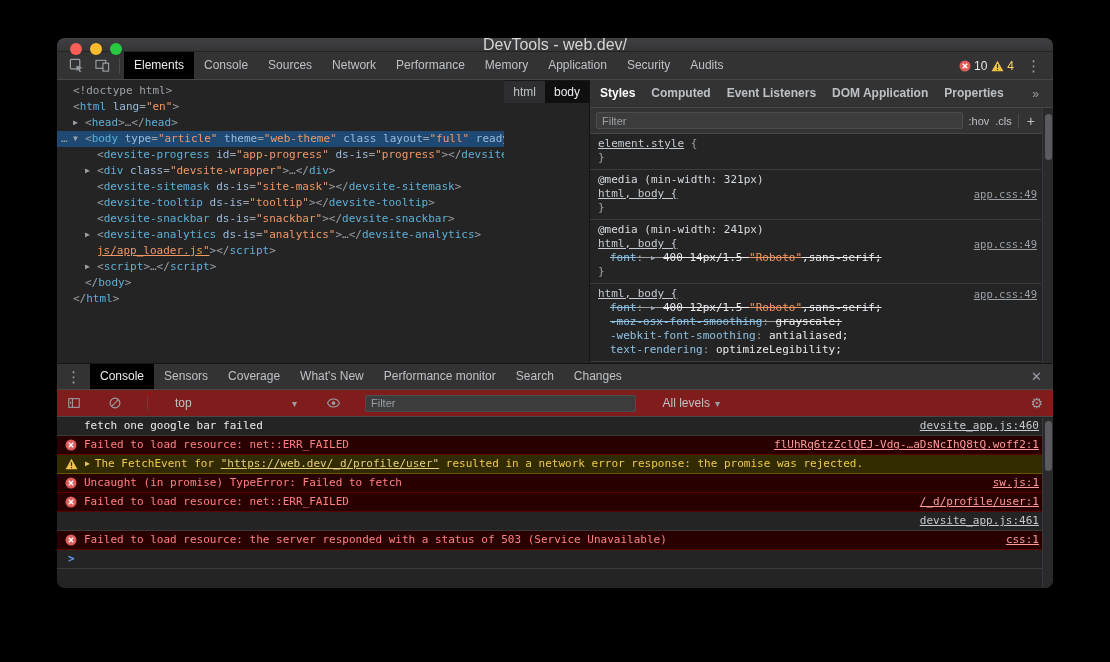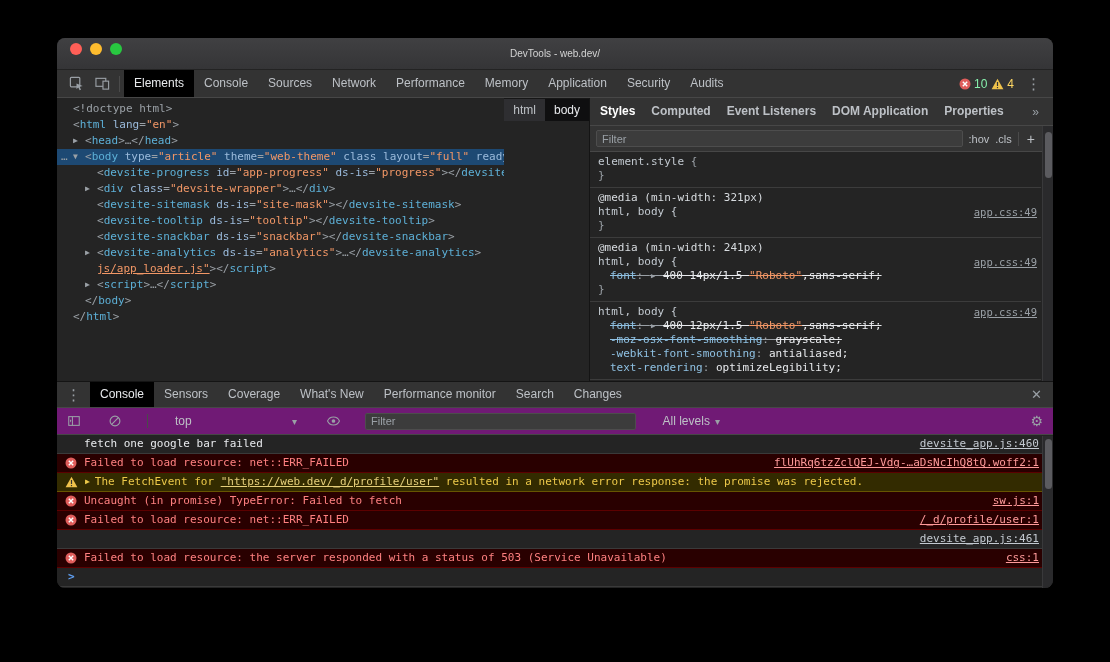--- a/index.html
+++ b/index.html
@@ -2,53 +2,53 @@
 <html><head>
 <meta charset="utf-8">
 <style>
   * { box-sizing: border-box; margin: 0; padding: 0; }
   html,body { width:1110px; height:662px; background:#000; font-family:"Liberation Sans", sans-serif; overflow:hidden; }
 
   .window { position:absolute; left:57px; top:38px; width:996px; height:550px; background:#242424;
             border-radius:8px; overflow:hidden; box-shadow:0 14px 50px rgba(0,0,0,.7); display:flex; flex-direction:column; }
 
   
-  .titlebar { height:32px; flex:none; background:linear-gradient(180deg,#404042,#353537); border-bottom:1px solid #232323;
-              display:flex; align-items:center; justify-content:center; position:relative; color:#d4d4d4; font-size:10px; }
+  .titlebar { height:14px; flex:none; background:linear-gradient(180deg,#404042,#353537); border-bottom:1px solid #232323;
+              display:flex; align-items:center; justify-content:center; position:relative; color:#d4d4d4; font-size:16px; }
   .lights { position:absolute; left:13px; top:5px; display:flex; gap:8px; }
   .light { width:12px; height:12px; border-radius:50%; display:inline-block; }
   .light.red{ background:#ff5f57; } .light.yellow{ background:#febc2e; } .light.green{ background:#28c840; }
 
   
   .main-toolbar { height:28px; flex:none; background:#333; border-bottom:1px solid #474747; display:flex; align-items:stretch; padding-left:6px; }
   .tool-btn { width:26px; display:flex; align-items:center; justify-content:center; color:#9aa0a6; }
   .vdiv { width:1px; height:16px; background:#4a4a4a; margin:6px 4px 0 4px; }
   .main-tab { padding:0 10px; line-height:27px; font-size:12px; color:#bdc1c6; white-space:nowrap; }
   .main-tab.selected { background:#000; color:#e8eaed; }
   .toolbar-right { margin-left:auto; display:flex; align-items:center; gap:4px; padding-right:4px; }
   .badge { display:flex; align-items:center; gap:3px; font-size:12px; }
-  .badge .err-n { color:#86efac; } .badge .warn-n { color:#fdd663; }
+  .badge .err-n { color:#e5e5e5; } .badge .warn-n { color:#fdd663; }
   .kebab { color:#9aa0a6; font-size:15px; padding:0 8px; }
 
   
   .split { height:283px; flex:none; display:flex; }
   .elements-panel { width:533px; flex:none; display:flex; flex-direction:row; border-right:1px solid #141414; background:#242424; }
 
   .dom-tree { flex:1; overflow:hidden; font:11px/16px "DejaVu Sans Mono", monospace; padding-top:3px; color:#e8eaed; }
   .dom-line { position:relative; height:16px; white-space:pre; }
   .ind0 { padding-left:16px; } .ind1 { padding-left:28px; } .ind2 { padding-left:40px; }
   .dom-line .arr { position:absolute; top:0; font-size:8px; color:#9aa0a6; width:10px; }
   .ind1 > .arr { left:16px; } .ind2 > .arr { left:28px; }
   .gutter-dots { position:absolute; left:4px; color:#9aa0a6; }
   .dom-line.selected { background:#1d4973; }
 
   .tk-p { color:#9aa0a6; } .tk-t { color:#5db0d7; } .tk-a { color:#9bbbdc; }
   .tk-v { color:#f29766; } .tk-vl { color:#f29766; text-decoration:underline; }
   .tk-m { color:#9aa0a6; font-style:italic; }
-  .tk-sel { color:#c3cad1; } .tk-med { color:#d7dbdf; }
+  .tk-sel { color:#c3cad1;text-decoration:underline; } .tk-med { color:#d7dbdf; }
   .tk-pn { color:#8fc1e3; } .tk-vn { color:#e8eaed; } .tk-vs { color:#f29766; } .tk-ar { color:#9aa0a6; }
 
   .crumbs { height:23px; flex:none; background:#2e2e31; border-top:1px solid #161616; display:flex; align-items:center; font-size:12px; color:#bdc1c6; }
   .crumb { padding:0 9px; line-height:22px; height:22px; }
   .crumb.selected { background:#0f0f10; color:#e8eaed; }
 
   
   .styles-panel { flex:1; display:flex; flex-direction:column; position:relative; background:#242424; }
   .styles-tabs { height:28px; flex:none; background:#333; border-bottom:1px solid #474747; display:flex; align-items:center; font-size:12px; color:#bdc1c6; padding-left:2px; }
   .styles-tab { padding:0 8px; line-height:27px; white-space:nowrap;font-weight:bold; }
@@ -72,21 +72,21 @@
   .v-thumb { position:absolute; left:2px; width:7px; border-radius:4px; background:#5b5b5f; }
 
   
   .drawer { flex:1; display:flex; flex-direction:column; background:#242424; border-top:1px solid #141414; position:relative; }
   .drawer-tabs { height:26px; flex:none; background:#333; border-bottom:1px solid #474747; display:flex; align-items:stretch; font-size:12px; color:#bdc1c6; }
   .drawer-kebab { padding:0 9px; line-height:25px; color:#9aa0a6; font-size:15px; }
   .drawer-tab { padding:0 10px; line-height:25px; white-space:nowrap; }
   .drawer-tab.selected { background:#000; color:#e8eaed; }
   .drawer-close { margin-left:auto; padding:0 11px; line-height:25px; color:#9aa0a6; font-size:13px; }
 
-  .console-toolbar { height:27px; flex:none; background:#701a75; border-bottom:1px solid #474747; display:flex; align-items:center; gap:23px; padding:0 8px; }
+  .console-toolbar { height:27px; flex:none; background:#7f1d1d; border-bottom:1px solid #474747; display:flex; align-items:center; gap:23px; padding:0 8px; }
   .c-icon-btn { width:18px; display:flex; align-items:center; justify-content:center; color:#9aa0a6; }
   .ctx-select { width:130px; display:flex; align-items:center; justify-content:space-between; color:#bdc1c6; font-size:12px; padding:0 4px; }
   .caret { color:#9aa0a6; font-size:10px; }
   .console-filter { width:235px; }
   .levels { display:flex; align-items:center; gap:5px; color:#bdc1c6; font-size:12px; padding:0 4px; }
   .flex-sp { flex:1; }
   .gear { color:#9aa0a6; font-size:14px; padding:0 2px; }
 
   .console-messages { flex:1; overflow:hidden; font:11px/18px "DejaVu Sans Mono", monospace; color:#e8eaed; }
   .c-row { display:flex; align-items:flex-start; height:19px; line-height:18px; border-bottom:1px solid #3a3a3a; padding:0 14px 0 8px; }

